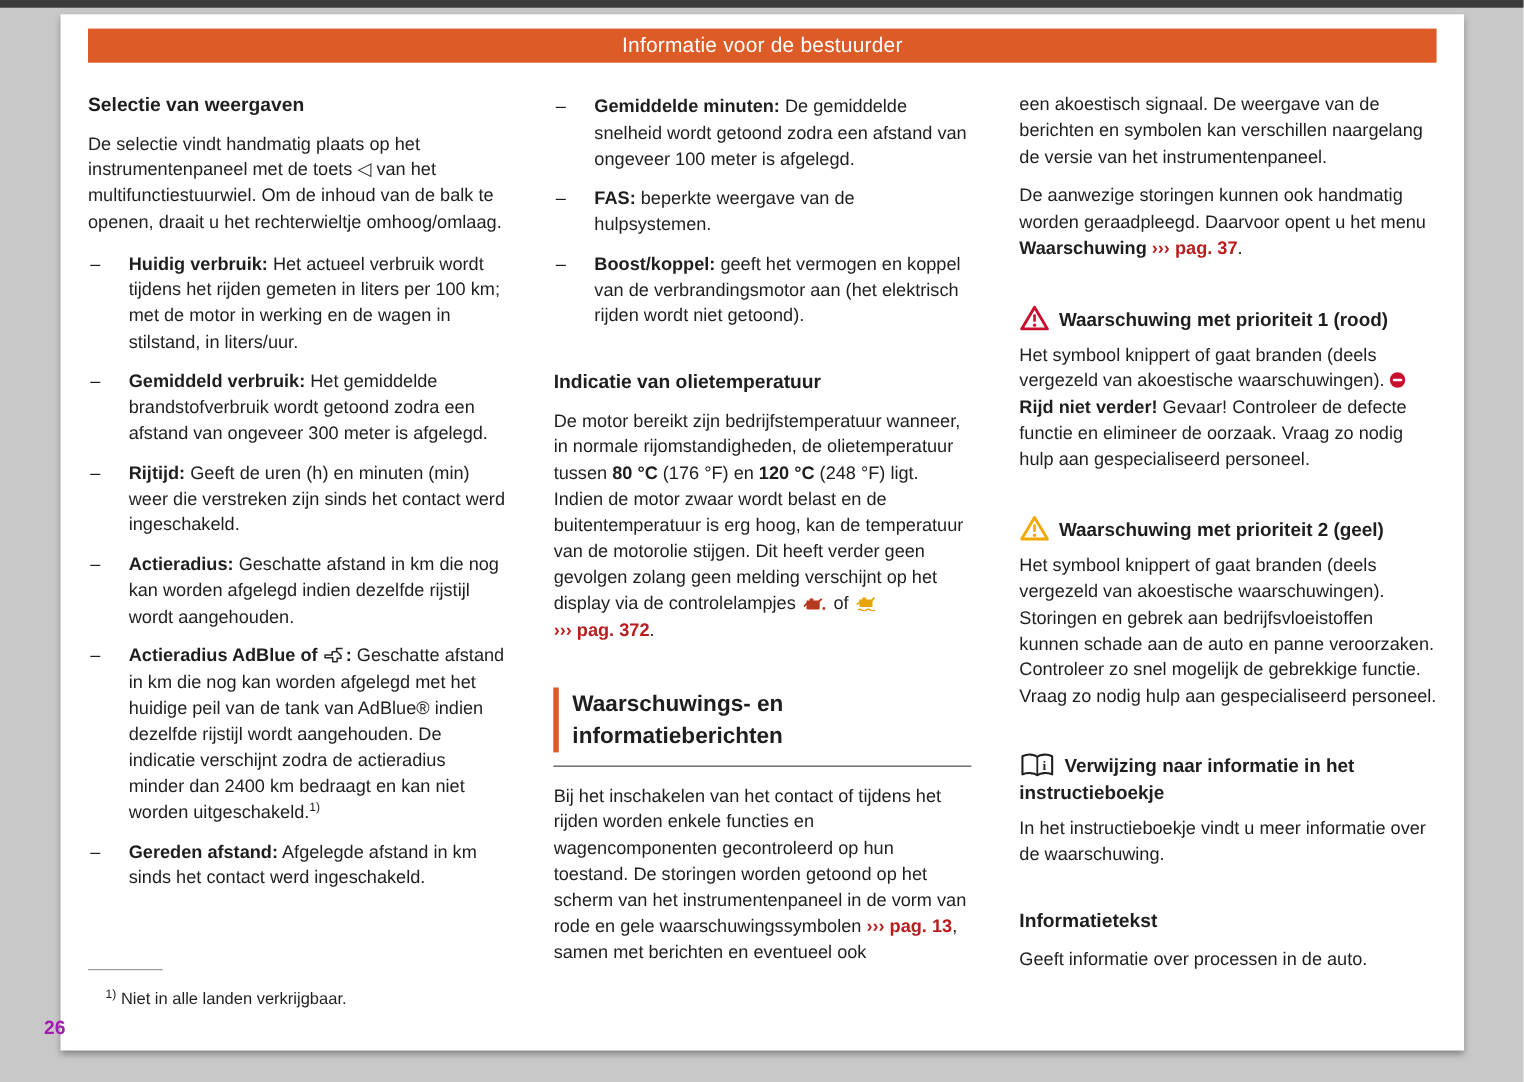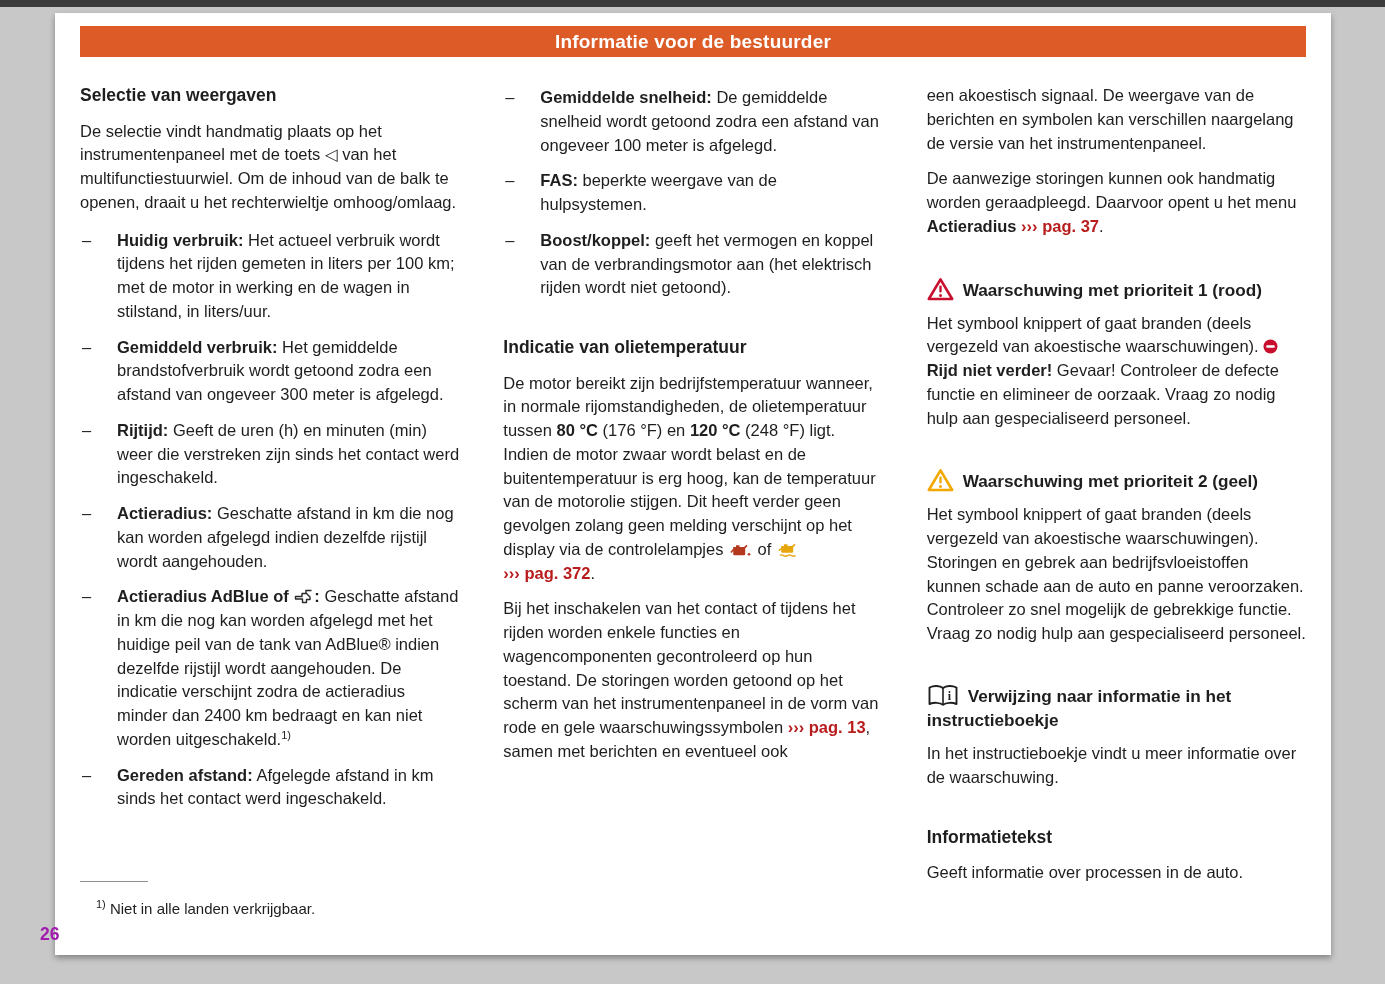--- a/index.html
+++ b/index.html
@@ -13,21 +13,21 @@
   }
   .top-strip { position:absolute; top:0; left:0; right:0; height:7px; background:#3b3b3b; }
   .page {
     position:absolute; top:13px; left:55px; width:1276px; height:942px;
     background:#ffffff; box-shadow:0 3px 6px rgba(0,0,0,.35);
     padding:13px 25px 0 25px;
   }
   .header-bar {
     background:#DC5B26; color:#ffffff; height:31px;
     display:flex; align-items:center; justify-content:center;
-    font-weight:bold; font-size:19px; letter-spacing:.2px;
+    font-weight:normal; font-size:19px; letter-spacing:.2px;
   }
   .columns { display:flex; gap:44px; margin-top:27px; height:871px; overflow:hidden; }
   .col { flex:1; min-width:0; display:flex; flex-direction:column; }
 
   .h  { font-size:17.5px; font-weight:bold; margin-bottom:12px; line-height:1.35; }
   .mt { margin-top:24px; }
   .p  { font-size:16.5px; line-height:1.44; margin-bottom:12px; }
   .list { margin-top:2px; }
   .li {
     position:relative; padding-left:37px;
@@ -102,48 +102,51 @@
 
       <div class="footnote-wrap">
         <div class="footnote-rule"></div>
         <p class="footnote"><sup>1)</sup><span> Niet in alle landen verkrijgbaar.</span></p>
       </div>
     </section>
 
     <section class="col">
       <div class="list">
         <div class="li">
-          <span class="b">Gemiddelde snelheid:</span><span> De gemiddelde snelheid wordt getoond zodra een afstand van ongeveer 100 meter is afgelegd.</span>
+          <span class="b">Gemiddelde minuten:</span><span> De gemiddelde snelheid wordt getoond zodra een afstand van ongeveer 100 meter is afgelegd.</span>
         </div>
         <div class="li">
           <span class="b">FAS:</span><span> beperkte weergave van de hulpsystemen.</span>
         </div>
         <div class="li">
           <span class="b">Boost/koppel:</span><span> geeft het vermogen en koppel van de verbrandingsmotor aan (het elektrisch rijden wordt niet getoond).</span>
         </div>
       </div>
 
       <h2 class="h mt">Indicatie van olietemperatuur</h2>
 
       <p class="p"><span>De motor bereikt zijn bedrijfstemperatuur wanneer, in normale rijomstandigheden, de olietemperatuur tussen </span><span class="b">80 °C</span><span> (176 °F) en </span><span class="b">120 °C</span><span> (248 °F) ligt. Indien de motor zwaar wordt belast en de buitentemperatuur is erg hoog, kan de temperatuur van de motorolie stijgen. Dit heeft verder geen gevolgen zolang geen melding verschijnt op het display via de controlelampjes </span><svg class="ic ic-lamp" width="21" height="13" viewBox="0 0 21 13">
             <path d="M6 3 L6 1.2 L9.5 1.2 L9.5 3 L14 3 L16.5 0.8 L17.6 1.9 L15.2 4.3 L15.2 10 Q15.2 11.2 14 11.2 L4.4 11.2 Q3.2 11.2 3.2 10 L3.2 7 L1.4 9 L0.3 8 L3.2 4.8 L3.2 3 Z" fill="#b5391f"></path>
             <circle cx="19" cy="10.2" r="1.3" fill="#b5391f"></circle>
           </svg><span> of </span><svg class="ic ic-lamp" width="21" height="14" viewBox="0 0 21 14">
             <path d="M6 3 L6 1.2 L9.5 1.2 L9.5 3 L14 3 L16.5 0.8 L17.6 1.9 L15.2 4.3 L15.2 8.6 Q15.2 9.8 14 9.8 L4.4 9.8 Q3.2 9.8 3.2 8.6 L3.2 6.5 L1.4 8.3 L0.3 7.3 L3.2 4.8 L3.2 3 Z" fill="#e6a50a"></path>
             <path d="M2 12.6 Q3.5 11.2 5.5 12.6 Q7.5 13.8 9.5 12.6 Q11.5 11.2 13.5 12.6 Q15.5 13.8 17.5 12.6" fill="none" stroke="#e6a50a" stroke-width="1.4"></path>
           </svg> <span class="ref">››› pag. 372</span><span>.</span></p>
 
+      <div class="section-head">
+        <h1>Waarschuwings- en informatieberichten</h1>
+      </div>
 
       <p class="p"><span>Bij het inschakelen van het contact of tijdens het rijden worden enkele functies en wagencomponenten gecontroleerd op hun toestand. De storingen worden getoond op het scherm van het instrumentenpaneel in de vorm van rode en gele waarschuwingssymbolen </span><span class="ref">››› pag. 13</span><span>, samen met berichten en eventueel ook</span></p>
     </section>
 
     <section class="col">
       <p class="p"><span>een akoestisch signaal. De weergave van de berichten en symbolen kan verschillen naargelang de versie van het instrumentenpaneel.</span></p>
 
-      <p class="p"><span>De aanwezige storingen kunnen ook handmatig worden geraadpleegd. Daarvoor opent u het menu </span><span class="b">Actieradius </span><span class="ref">››› pag. 37</span><span>.</span></p>
+      <p class="p"><span>De aanwezige storingen kunnen ook handmatig worden geraadpleegd. Daarvoor opent u het menu </span><span class="b">Waarschuwing </span><span class="ref">››› pag. 37</span><span>.</span></p>
 
       <div class="warn-head">
         <svg class="ic ic-tri" width="27" height="24" viewBox="0 0 27 24">
             <path d="M13.5 2.4 L25.2 22 L1.8 22 Z" fill="none" stroke="#c8102e" stroke-width="2.6" stroke-linejoin="round"></path>
             <rect x="12.3" y="8.6" width="2.4" height="7" rx="1.1" fill="#c8102e"></rect>
             <circle cx="13.5" cy="18.6" r="1.5" fill="#c8102e"></circle>
           </svg><span>Waarschuwing met prioriteit 1 (rood)</span>
       </div>
       <p class="p"><span>Het symbool knippert of gaat branden (deels vergezeld van akoestische waarschuwingen). </span><svg class="ic ic-stop" width="15" height="15" viewBox="0 0 15 15">
             <circle cx="7.5" cy="7.5" r="7" fill="#c8102e"></circle>

